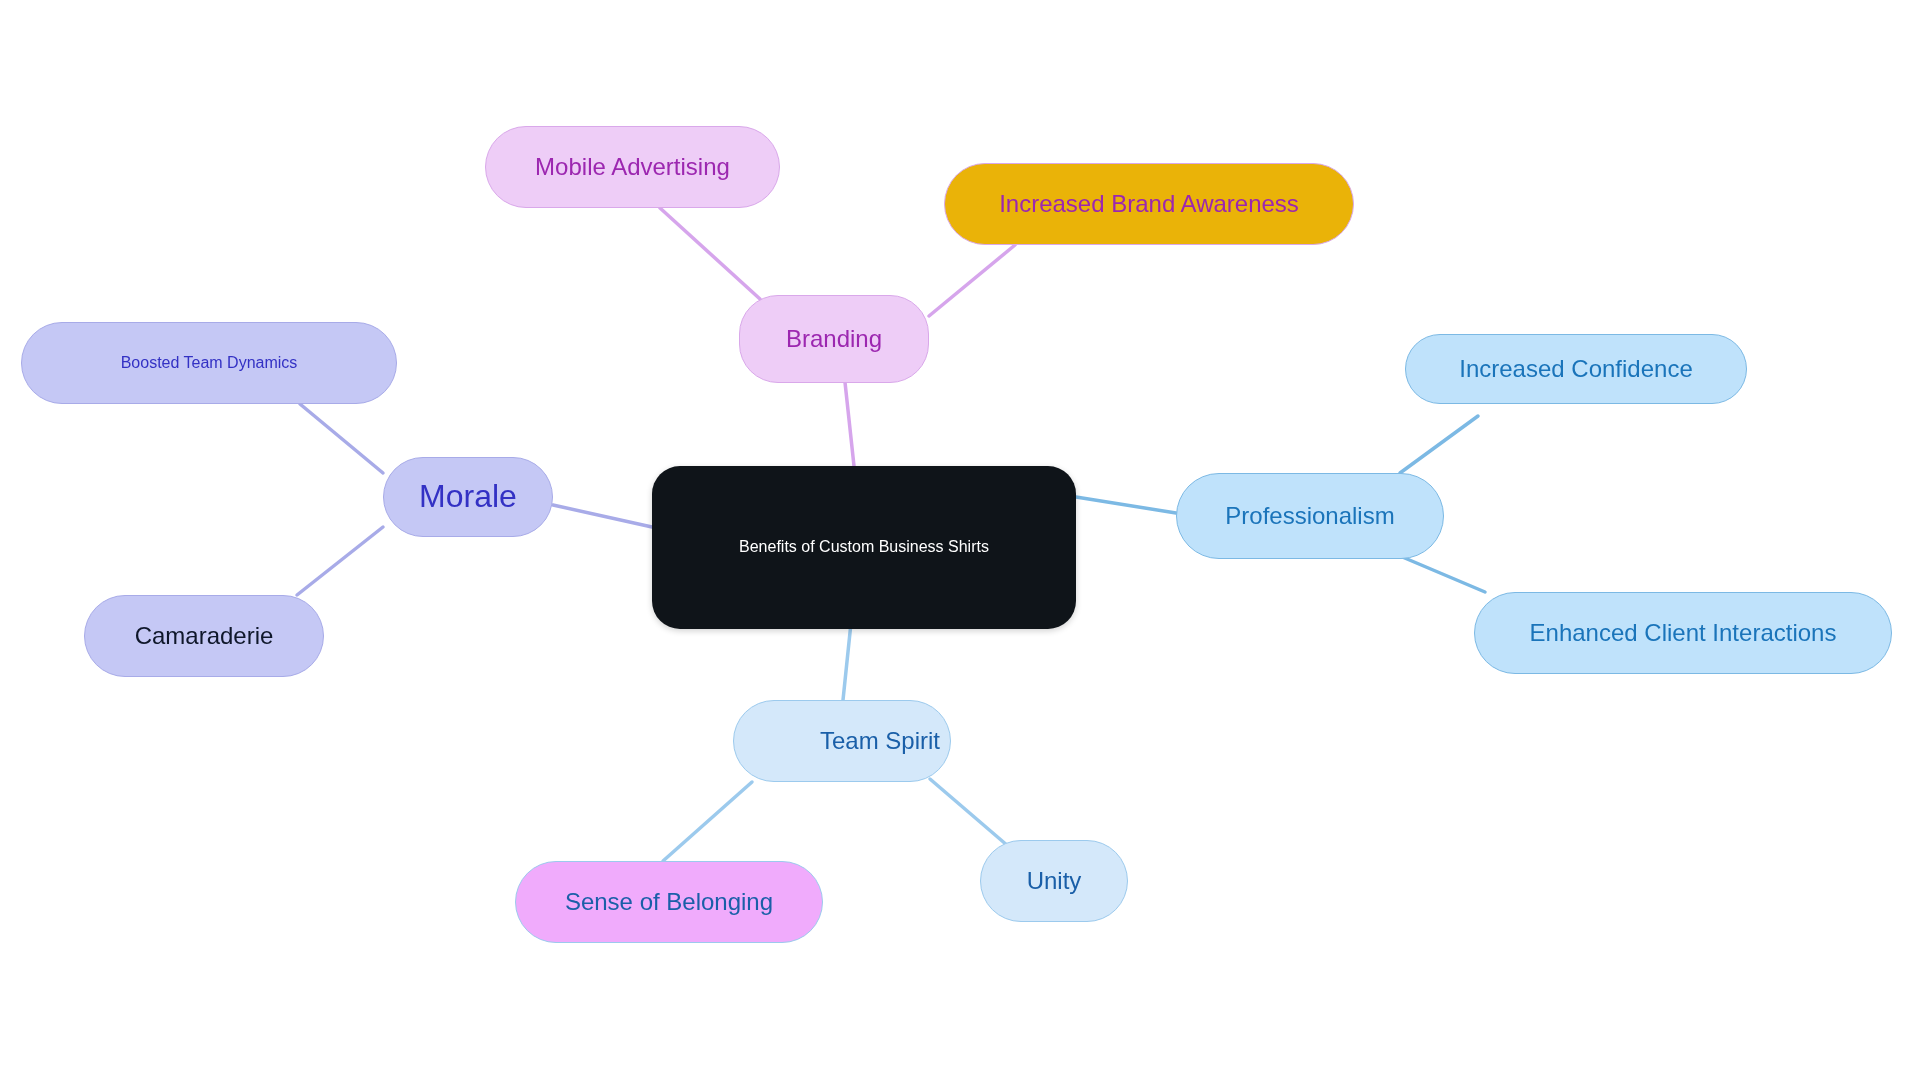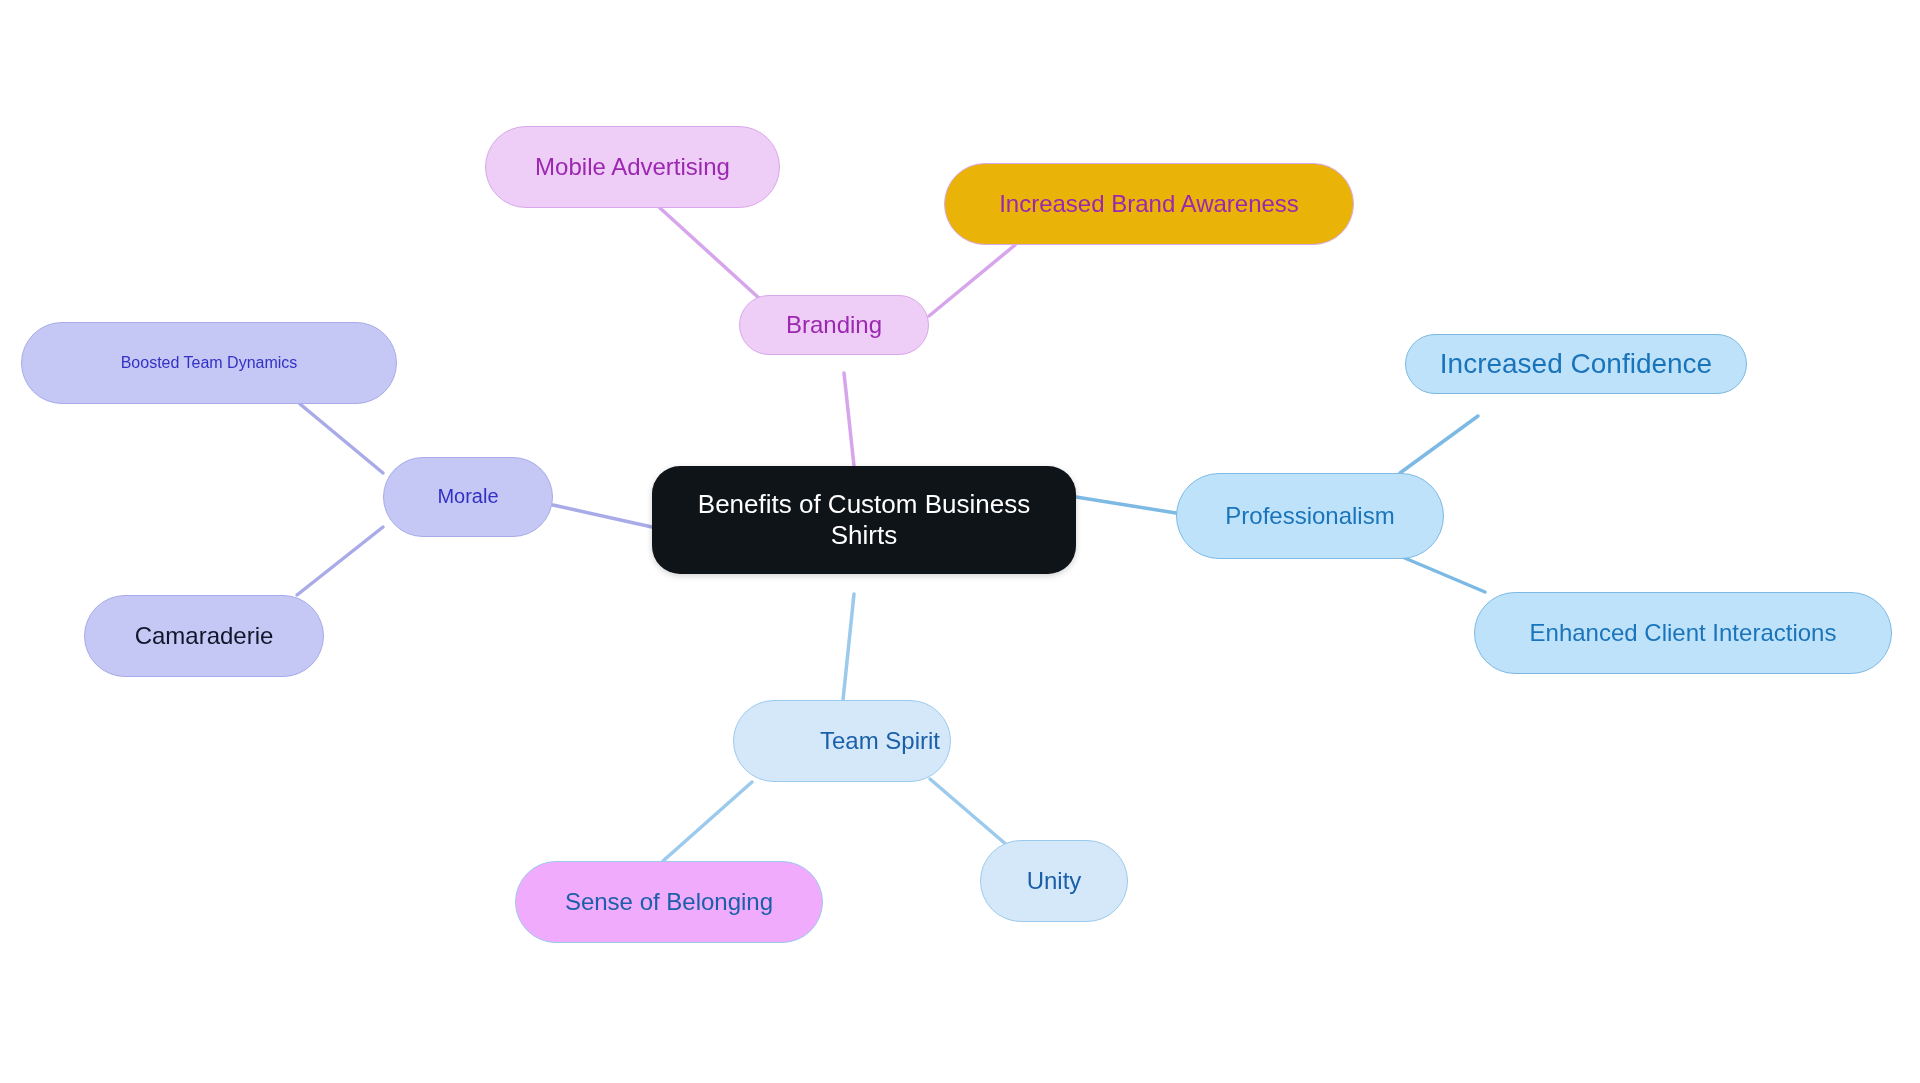--- a/index.html
+++ b/index.html
@@ -63,45 +63,45 @@
       <line x1="383" y1="473" x2="300" y2="404" stroke="#a8abe8" stroke-width="3.5" stroke-linecap="round"></line>
       <line x1="383" y1="527" x2="297" y2="595" stroke="#a8abe8" stroke-width="3.5" stroke-linecap="round"></line>
       <line x1="1076" y1="497" x2="1176" y2="513" stroke="#7cb9e4" stroke-width="3.5" stroke-linecap="round"></line>
       <line x1="1400" y1="473" x2="1478" y2="416" stroke="#7cb9e4" stroke-width="3.5" stroke-linecap="round"></line>
       <line x1="1400" y1="556" x2="1485" y2="592" stroke="#7cb9e4" stroke-width="3.5" stroke-linecap="round"></line>
       <line x1="854" y1="594" x2="843" y2="700" stroke="#9ccaed" stroke-width="3.5" stroke-linecap="round"></line>
       <line x1="752" y1="782" x2="663" y2="861" stroke="#9ccaed" stroke-width="3.5" stroke-linecap="round"></line>
       <line x1="930" y1="779" x2="1008" y2="846" stroke="#9ccaed" stroke-width="3.5" stroke-linecap="round"></line>
     </svg>
   <div id="node-layer">
-      <div class="node root" style="left: 652px; top: 466px; width: 424px; height: 108px; background: rgb(15, 20, 25); border-color: rgb(15, 20, 25); border-radius: 28px; color: rgb(255, 255, 255); font-size: 26px;">
+      <div class="node root" style="left: 652px; top: 466px; width: 424px; height: 163px; background: rgb(15, 20, 25); border-color: rgb(15, 20, 25); border-radius: 28px; color: rgb(255, 255, 255); font-size: 16px;">
         <span class="node-label">Benefits of Custom Business Shirts</span>
       </div>
-      <div class="node" style="left: 739px; top: 295px; width: 190px; height: 60px; background: rgb(238, 205, 247); border-color: rgb(217, 168, 234); border-radius: 39px; color: rgb(156, 39, 176); font-size: 24px;">
+      <div class="node" style="left: 739px; top: 295px; width: 190px; height: 88px; background: rgb(238, 205, 247); border-color: rgb(217, 168, 234); border-radius: 39px; color: rgb(156, 39, 176); font-size: 24px;">
         <span class="node-label">Branding</span>
       </div>
       <div class="node" style="left: 485px; top: 126px; width: 295px; height: 82px; background: rgb(238, 205, 247); border-color: rgb(217, 168, 234); border-radius: 41px; color: rgb(156, 39, 176); font-size: 24px;">
         <span class="node-label">Mobile Advertising</span>
       </div>
       <div class="node" style="left: 944px; top: 163px; width: 410px; height: 82px; background: #eab308; border-color: rgb(217, 168, 234); border-radius: 41px; color: rgb(156, 39, 176); font-size: 24px;">
         <span class="node-label">Increased Brand Awareness</span>
       </div>
-      <div class="node" style="left: 383px; top: 457px; width: 170px; height: 80px; background: rgb(197, 200, 245); border-color: rgb(168, 171, 232); border-radius: 40px; color: rgb(51, 49, 196); font-size: 20px;">
+      <div class="node" style="left: 383px; top: 457px; width: 170px; height: 80px; background: rgb(197, 200, 245); border-color: rgb(168, 171, 232); border-radius: 40px; color: rgb(51, 49, 196); font-size: 32px;">
         <span class="node-label">Morale</span>
       </div>
       <div class="node" style="left: 21px; top: 322px; width: 376px; height: 82px; background: rgb(197, 200, 245); border-color: rgb(168, 171, 232); border-radius: 41px; color: rgb(51, 49, 196); font-size: 16px;">
         <span class="node-label">Boosted Team Dynamics</span>
       </div>
       <div class="node" style="left: 84px; top: 595px; width: 240px; height: 82px; background: rgb(197, 200, 245); border-color: rgb(168, 171, 232); border-radius: 41px; color: #0f172a; font-size: 24px;">
         <span class="node-label">Camaraderie</span>
       </div>
       <div class="node" style="left: 1176px; top: 473px; width: 268px; height: 86px; background: rgb(191, 226, 251); border-color: rgb(124, 185, 228); border-radius: 43px; color: rgb(26, 116, 186); font-size: 24px; align-items: center;">
         <span class="node-label">Professionalism</span>
       </div>
-      <div class="node" style="left: 1405px; top: 334px; width: 342px; height: 60px; background: rgb(191, 226, 251); border-color: rgb(124, 185, 228); border-radius: 41px; color: rgb(26, 116, 186); font-size: 28px;">
+      <div class="node" style="left: 1405px; top: 334px; width: 342px; height: 70px; background: rgb(191, 226, 251); border-color: rgb(124, 185, 228); border-radius: 41px; color: rgb(26, 116, 186); font-size: 24px;">
         <span class="node-label">Increased Confidence</span>
       </div>
       <div class="node" style="left: 1474px; top: 592px; width: 418px; height: 82px; background: rgb(191, 226, 251); border-color: rgb(124, 185, 228); border-radius: 41px; color: rgb(26, 116, 186); font-size: 24px;">
         <span class="node-label">Enhanced Client Interactions</span>
       </div>
       <div class="node" style="left: 733px; top: 700px; width: 218px; height: 82px; background: rgb(212, 232, 250); border-color: rgb(156, 202, 237); border-radius: 41px; color: rgb(26, 95, 168); font-size: 24px; text-align: right;">
         <span class="node-label">Team Spirit</span>
       </div>
       <div class="node" style="left: 515px; top: 861px; width: 308px; height: 82px; background: #f0abfc; border-color: rgb(156, 202, 237); border-radius: 41px; color: rgb(26, 95, 168); font-size: 24px;">
         <span class="node-label">Sense of Belonging</span>

